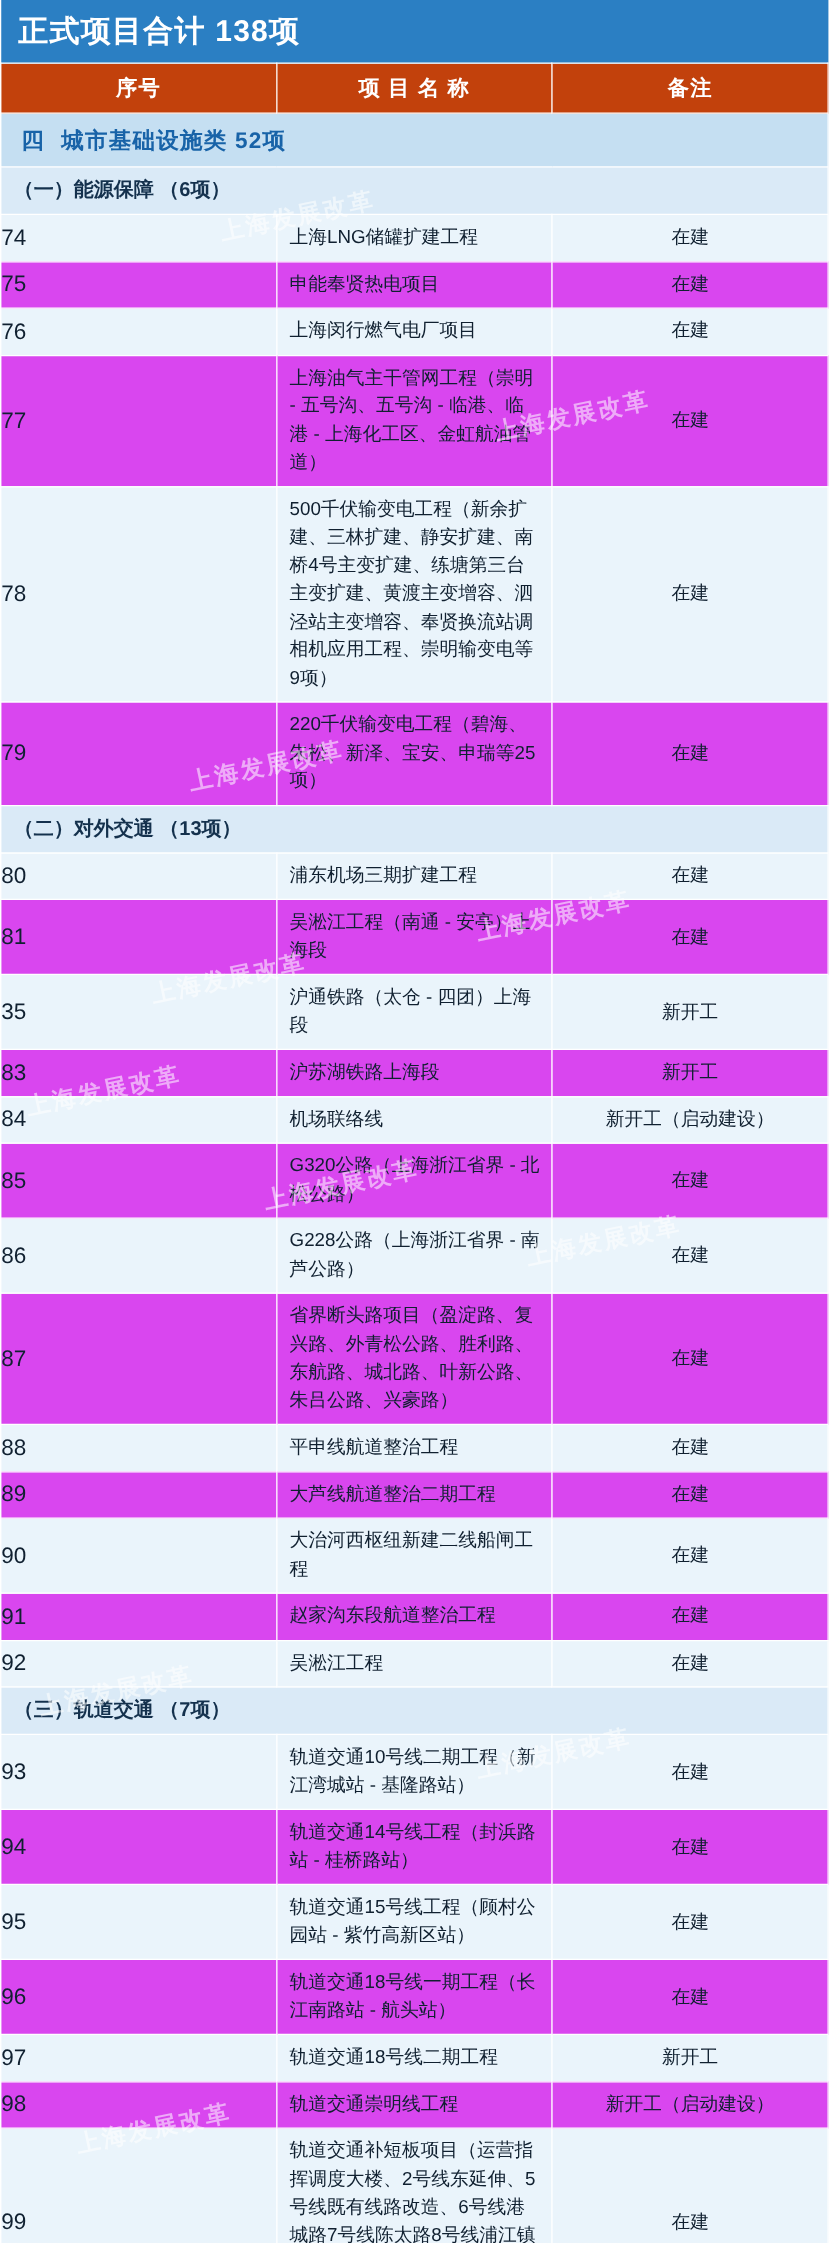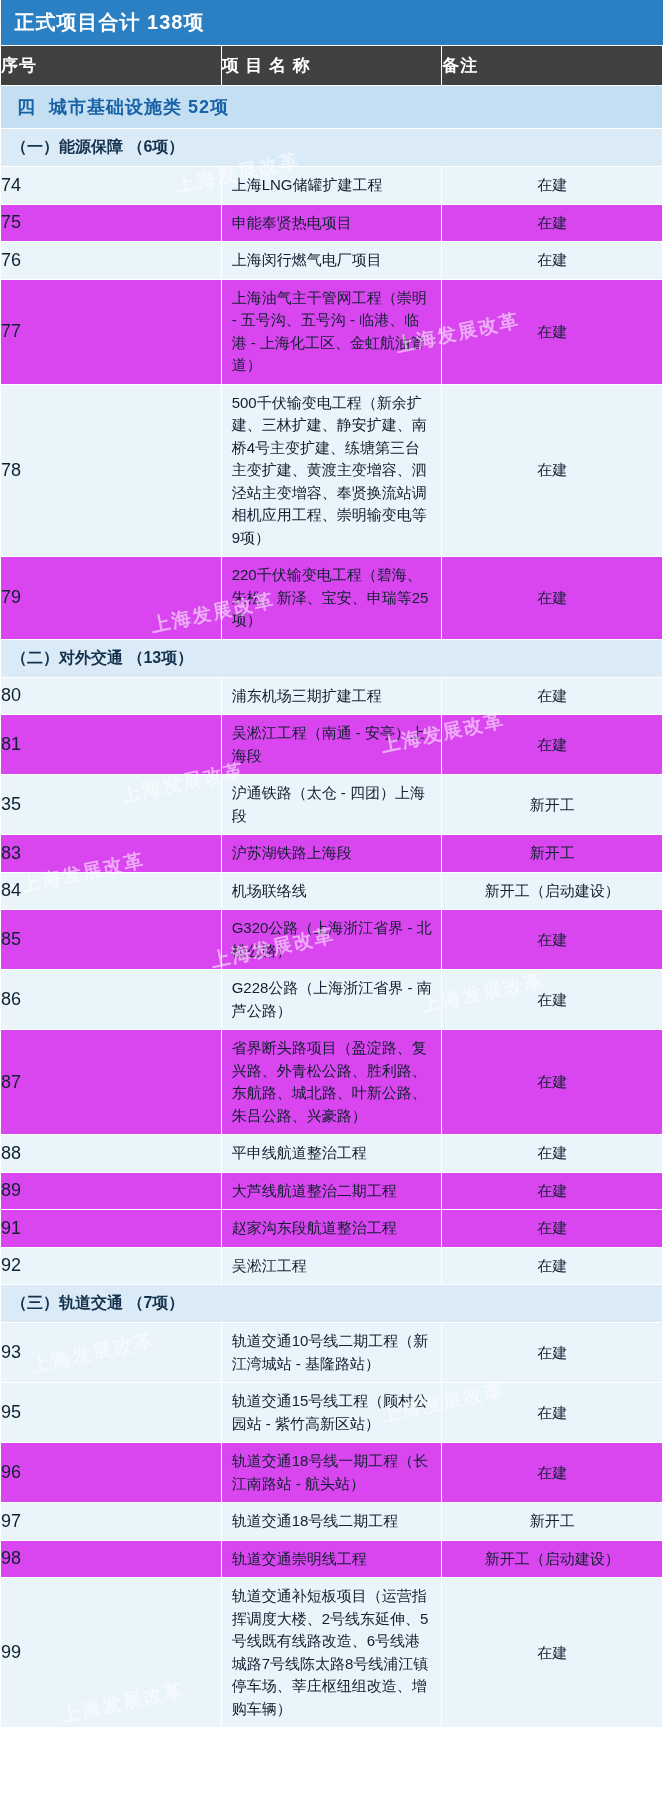--- a/index.html
+++ b/index.html
@@ -23,33 +23,33 @@
   }
   .table td, .table th {
     border: 1px solid #ffffff;
     padding: 0;
     vertical-align: middle;
   }
   
   .title-row td {
     background: #2b7fc3;
     color: #ffffff;
-    font-size: 20px;
+    font-size: 24px;
     font-weight: bold;
     padding: 9px 14px;
     letter-spacing: 1px;
     border: none;
   }
   
   .head-row td {
-    background: #404040;
+    background: #c2410c;
     color: #ffffff;
     font-size: 17px;
     font-weight: bold;
-    text-align: left;
+    text-align: center;
     padding: 8px 0;
     letter-spacing: 1px;
     margin-top: 16px;
   }
   .head-name { letter-spacing: 8px; }
   
   .chapter-row td {
     background: #c5dff2;
     color: #1863a8;
     font-size: 18px;
@@ -197,36 +197,46 @@
         <tr class="r bg-a">
           <td class="c-no">88</td>
           <td class="c-name">平申线航道整治工程</td>
           <td class="c-note">在建</td>
         </tr>
         <tr class="r bg-b">
           <td class="c-no">89</td>
           <td class="c-name">大芦线航道整治二期工程</td>
           <td class="c-note">在建</td>
         </tr>
+        <tr class="r bg-a">
+          <td class="c-no">90</td>
+          <td class="c-name">大治河西枢纽新建二线船闸工程</td>
+          <td class="c-note">在建</td>
+        </tr>
         <tr class="r bg-b">
           <td class="c-no">91</td>
           <td class="c-name">赵家沟东段航道整治工程</td>
           <td class="c-note">在建</td>
         </tr>
         <tr class="r bg-a">
           <td class="c-no">92</td>
           <td class="c-name">吴淞江工程</td>
           <td class="c-note">在建</td>
         </tr>
         <tr class="sub-row">
           <td colspan="3">（三）轨道交通 （7项）</td>
         </tr>
         <tr class="r bg-a">
           <td class="c-no">93</td>
           <td class="c-name">轨道交通10号线二期工程（新江湾城站 - 基隆路站）</td>
+          <td class="c-note">在建</td>
+        </tr>
+        <tr class="r bg-b">
+          <td class="c-no">94</td>
+          <td class="c-name">轨道交通14号线工程（封浜路站 - 桂桥路站）</td>
           <td class="c-note">在建</td>
         </tr>
         <tr class="r bg-a">
           <td class="c-no">95</td>
           <td class="c-name">轨道交通15号线工程（顾村公园站 - 紫竹高新区站）</td>
           <td class="c-note">在建</td>
         </tr>
         <tr class="r bg-b">
           <td class="c-no">96</td>
           <td class="c-name">轨道交通18号线一期工程（长江南路站 - 航头站）</td>

